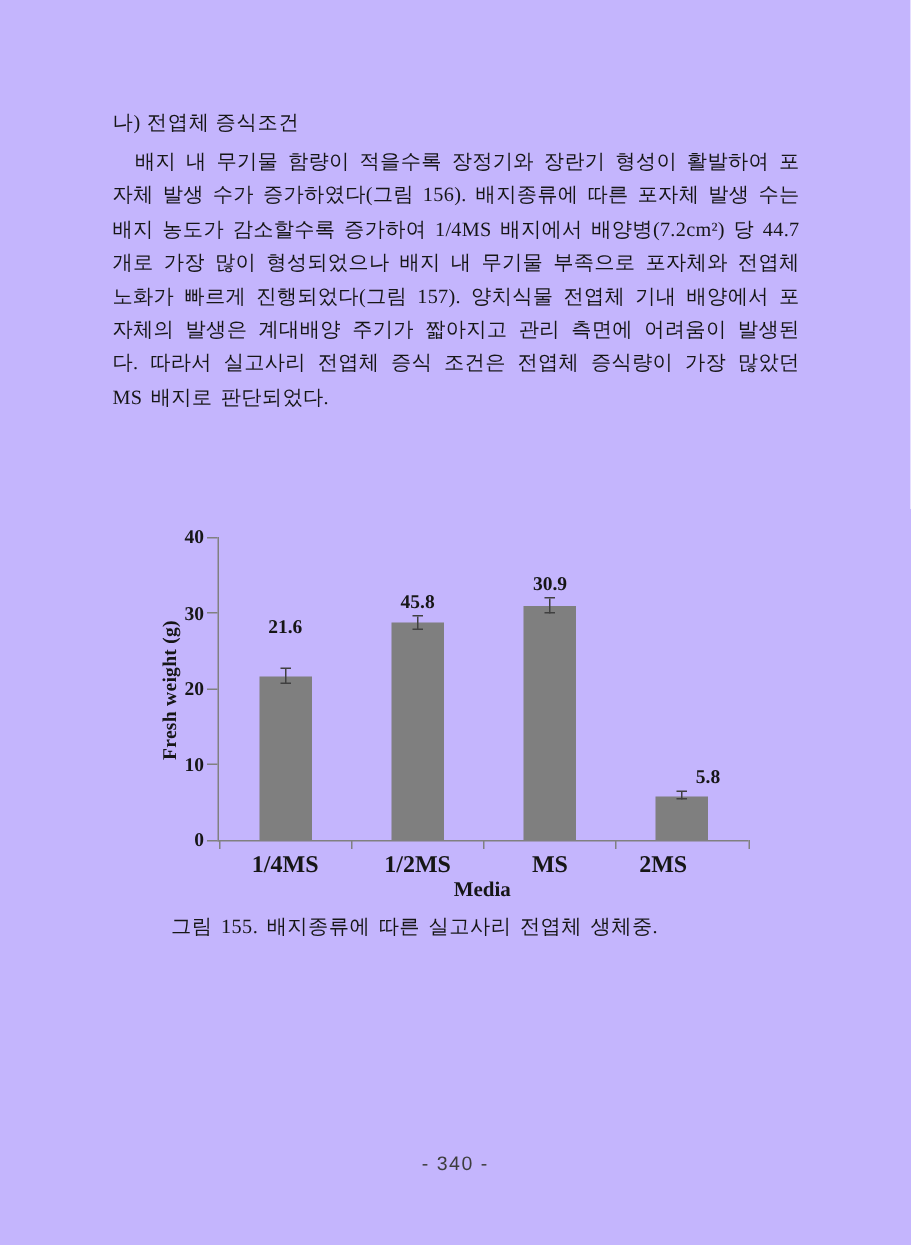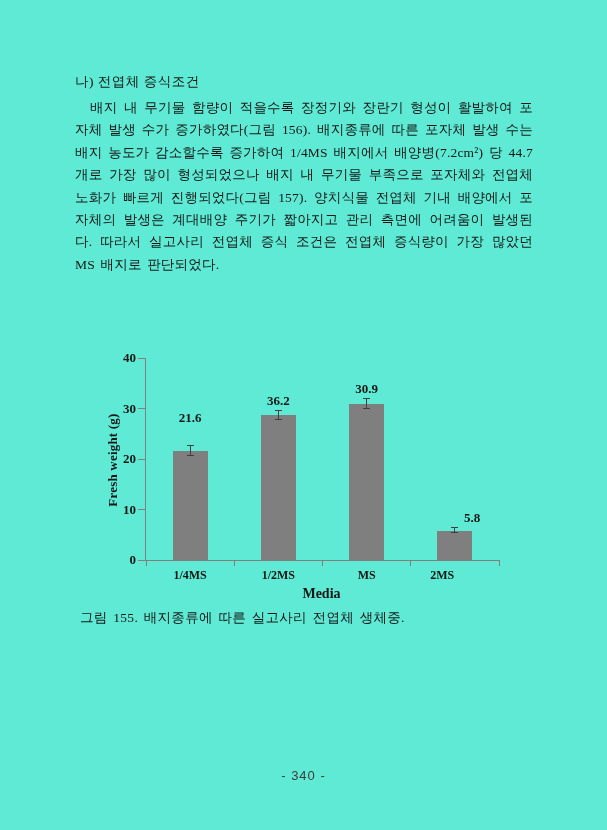--- a/index.html
+++ b/index.html
@@ -1,17 +1,17 @@
 <!DOCTYPE html>
 <html><head>
 <meta charset="utf-8">
 <style>
   html,body { margin:0; padding:0; background:#ffffff; }
   .page {
-    position:relative; width:607px; height:830px; background:#5eead4;
+    position:relative; width:607px; height:830px; background:#c4b5fd;
     font-family:"Liberation Serif","DejaVu Serif",serif; color:#161616;
     overflow:hidden; margin:0 auto;
   }
   .content { position:absolute; left:75px; top:72px; width:458px; }
   .heading { font-size:13.5px; line-height:20px; margin:0 0 5px 0; letter-spacing:0.5px; }
   .para {
     margin:0; font-size:13.5px; line-height:22.4px; text-align:justify;
     text-indent:15px; word-spacing:2px; letter-spacing:0.2px;
   }
   
@@ -34,24 +34,24 @@
     position:absolute; right:calc(100% + 10px); width:30px; text-align:right;
     font-weight:bold; font-size:13px; line-height:16px;
   }
   .xtickmark { position:absolute; top:100%; width:1px; height:6px; background:#808080; }
   .bar { position:absolute; bottom:0; width:35px; }
   .errline { position:absolute; width:1px; }
   .errcap { position:absolute; width:7px; height:1px; }
   .vlabel { position:absolute; width:60px; text-align:center; font-weight:bold; font-size:13px; }
   .clabel {
     position:absolute; top:calc(100% + 8px); text-align:center;
-    font-weight:bold; font-size:12px;
+    font-weight:bold; font-size:16px;
   }
   
-  .caption { position:absolute; left:80px; top:609px; font-size:13.5px; letter-spacing:0.3px; word-spacing:2px; }
+  .caption { position:absolute; left:114px; top:609px; font-size:13.5px; letter-spacing:0.3px; word-spacing:2px; }
   .footer {
     position:absolute; left:0; top:768px; width:100%; text-align:center;
     font-family:"Liberation Sans","DejaVu Sans",sans-serif;
     font-size:13px; color:#3d3d3d; letter-spacing:1px;
   }
 </style>
 </head>
 <body>
 
 <div class="page">
@@ -82,21 +82,21 @@
         <div class="bar" style="left: 26.625px; height: 109.08px; background: rgb(127, 127, 127);"></div>
         <div class="errline" style="left: 43.625px; bottom: 104.03px; height: 10.1px; background: rgb(64, 64, 64);"></div>
         <div class="errcap" style="left: 40.625px; bottom: 114.13px; background: rgb(64, 64, 64);"></div>
         <div class="errcap" style="left: 40.625px; bottom: 104.03px; background: rgb(64, 64, 64);"></div>
         <div class="vlabel" style="left: 14.125px; bottom: 134px;">21.6</div>
         <div class="clabel" style="left: 0px; width: 88.25px;">1/4MS</div>
         <div class="bar" style="left: 114.875px; height: 144.935px; background: rgb(127, 127, 127);"></div>
         <div class="errline" style="left: 131.875px; bottom: 140.39px; height: 9.09px; background: rgb(64, 64, 64);"></div>
         <div class="errcap" style="left: 128.875px; bottom: 149.48px; background: rgb(64, 64, 64);"></div>
         <div class="errcap" style="left: 128.875px; bottom: 140.39px; background: rgb(64, 64, 64);"></div>
-        <div class="vlabel" style="left: 102.375px; bottom: 151.48px;">36.2</div>
+        <div class="vlabel" style="left: 102.375px; bottom: 151.48px;">45.8</div>
         <div class="clabel" style="left: 88.25px; width: 88.25px;">1/2MS</div>
         <div class="bar" style="left: 203.125px; height: 156.045px; background: rgb(127, 127, 127);"></div>
         <div class="errline" style="left: 220.125px; bottom: 150.995px; height: 10.1px; background: rgb(64, 64, 64);"></div>
         <div class="errcap" style="left: 217.125px; bottom: 161.095px; background: rgb(64, 64, 64);"></div>
         <div class="errcap" style="left: 217.125px; bottom: 150.995px; background: rgb(64, 64, 64);"></div>
         <div class="vlabel" style="left: 190.625px; bottom: 163.095px;">30.9</div>
         <div class="clabel" style="left: 176.5px; width: 88.25px;">MS</div>
         <div class="bar" style="left: 291.375px; height: 29.29px; background: rgb(127, 127, 127);"></div>
         <div class="errline" style="left: 308.375px; bottom: 26.765px; height: 5.05px; background: rgb(64, 64, 64);"></div>
         <div class="errcap" style="left: 305.375px; bottom: 31.815px; background: rgb(64, 64, 64);"></div>

